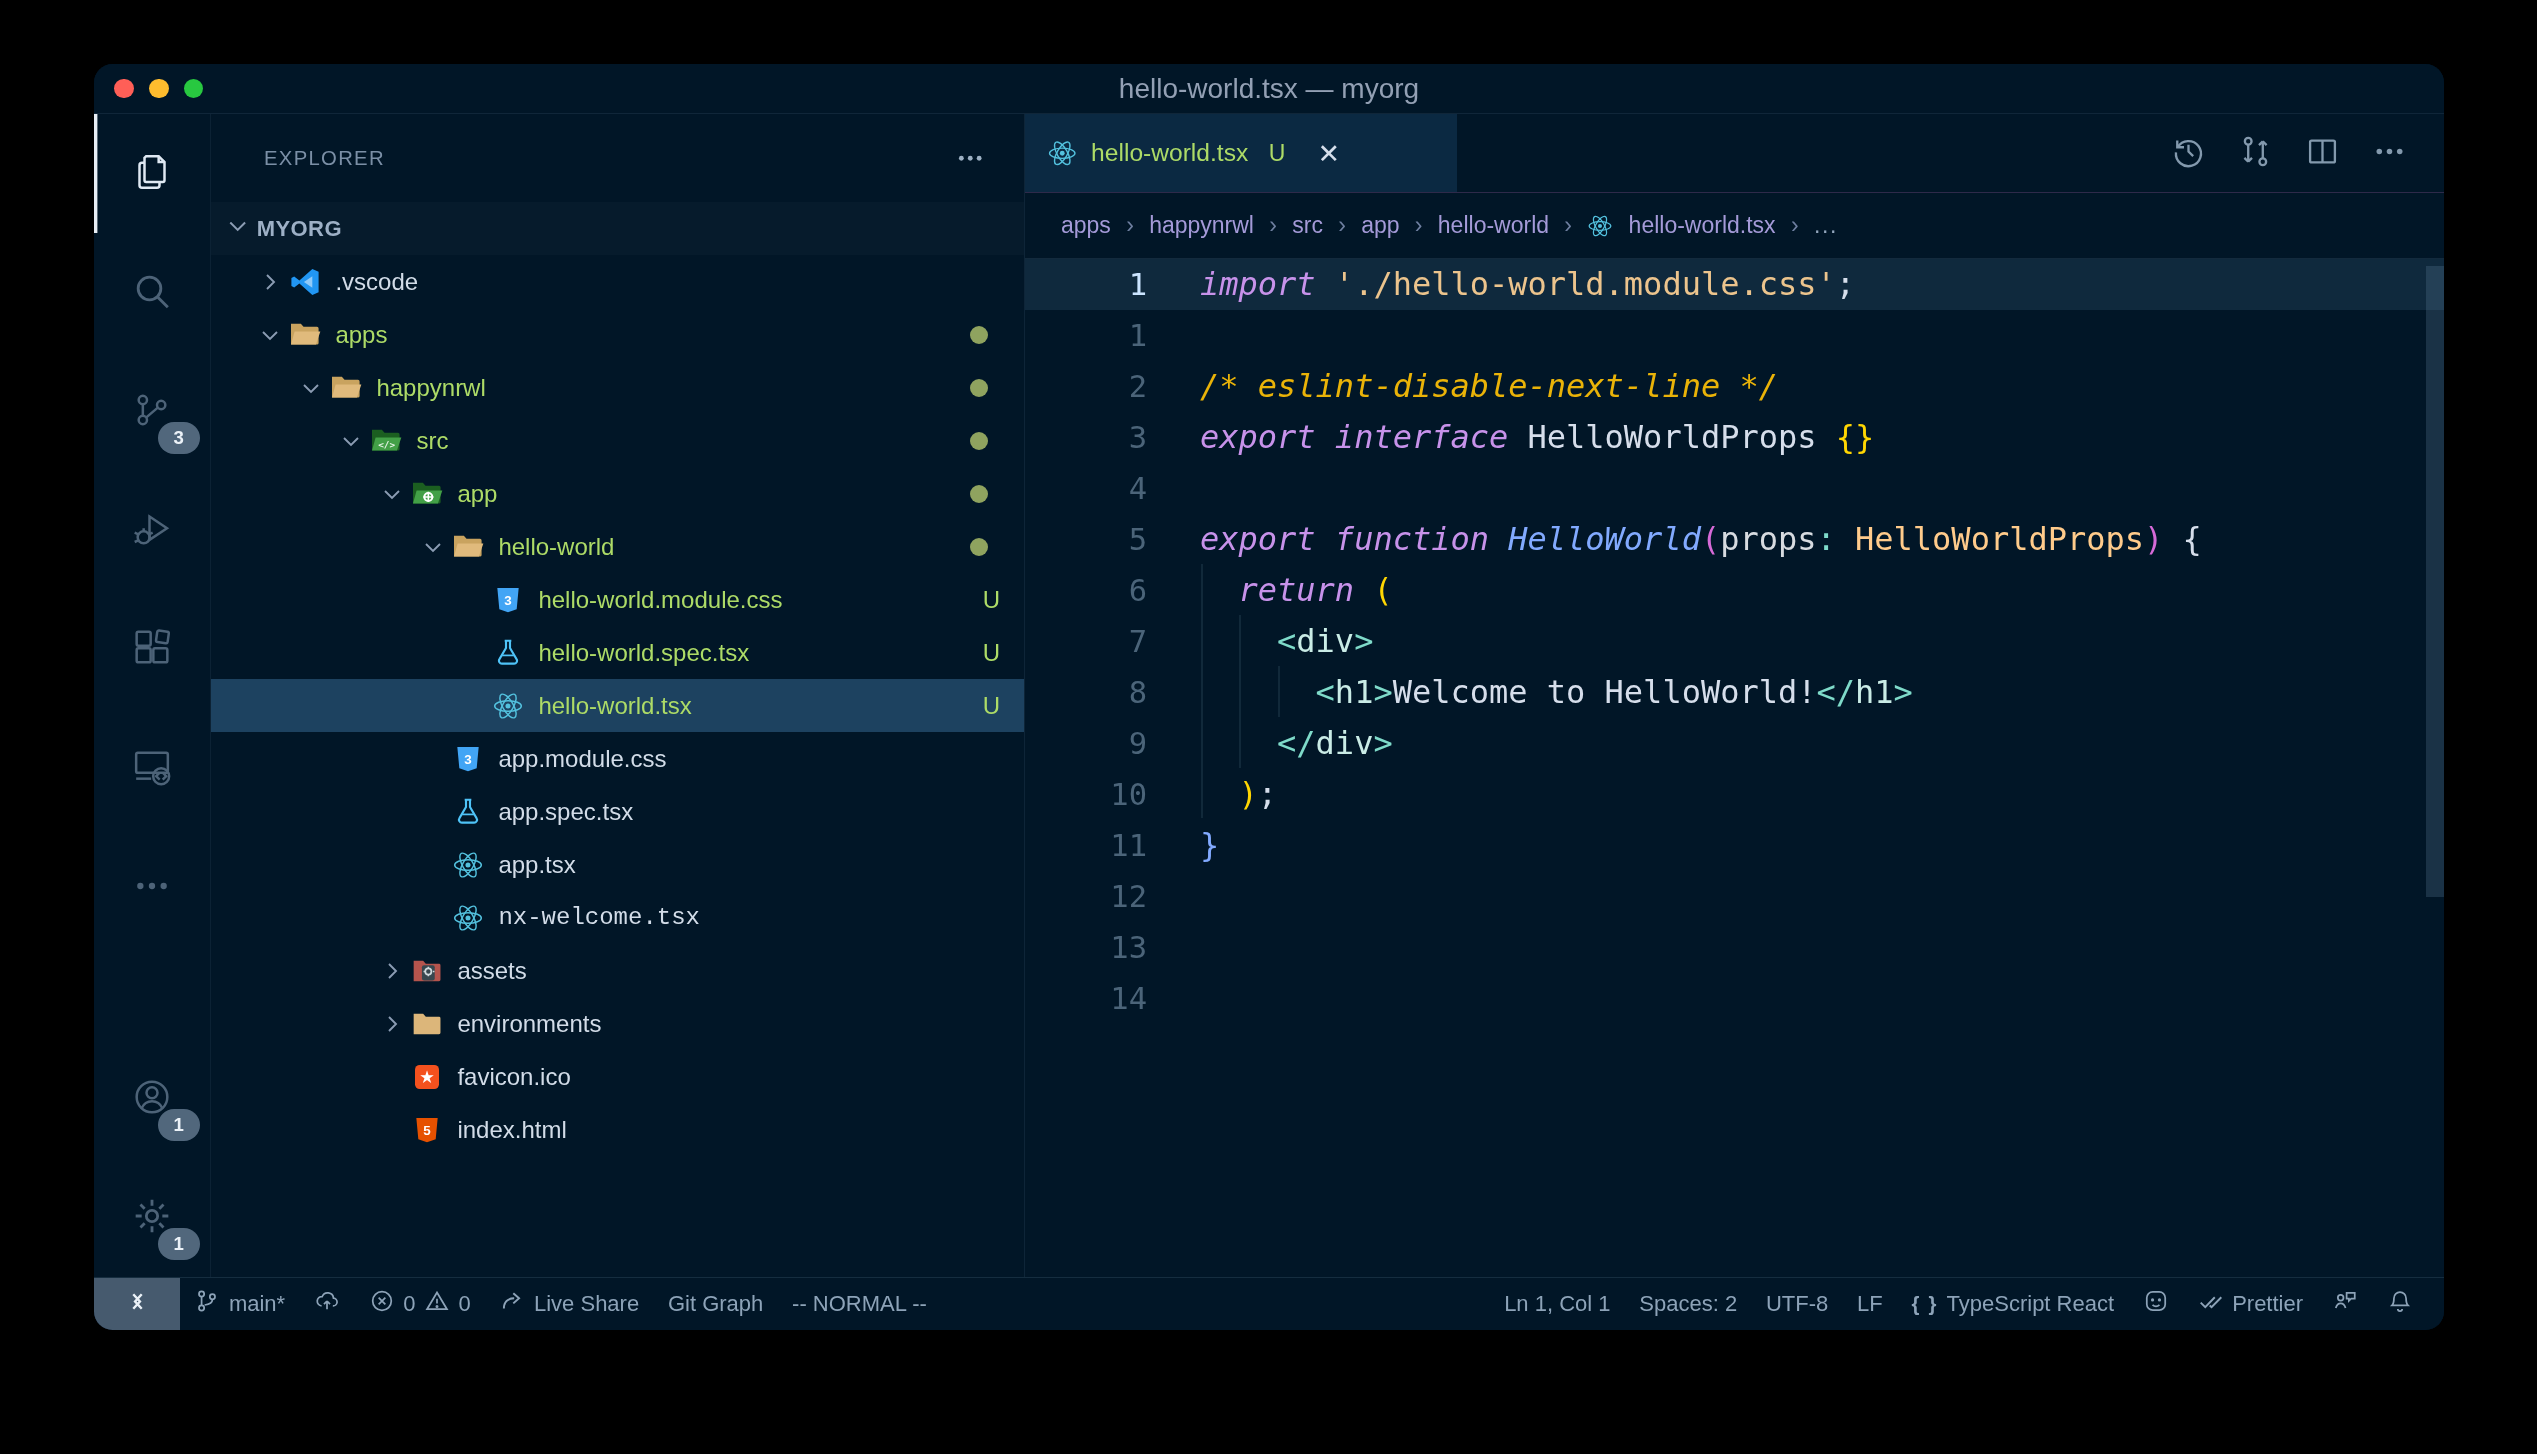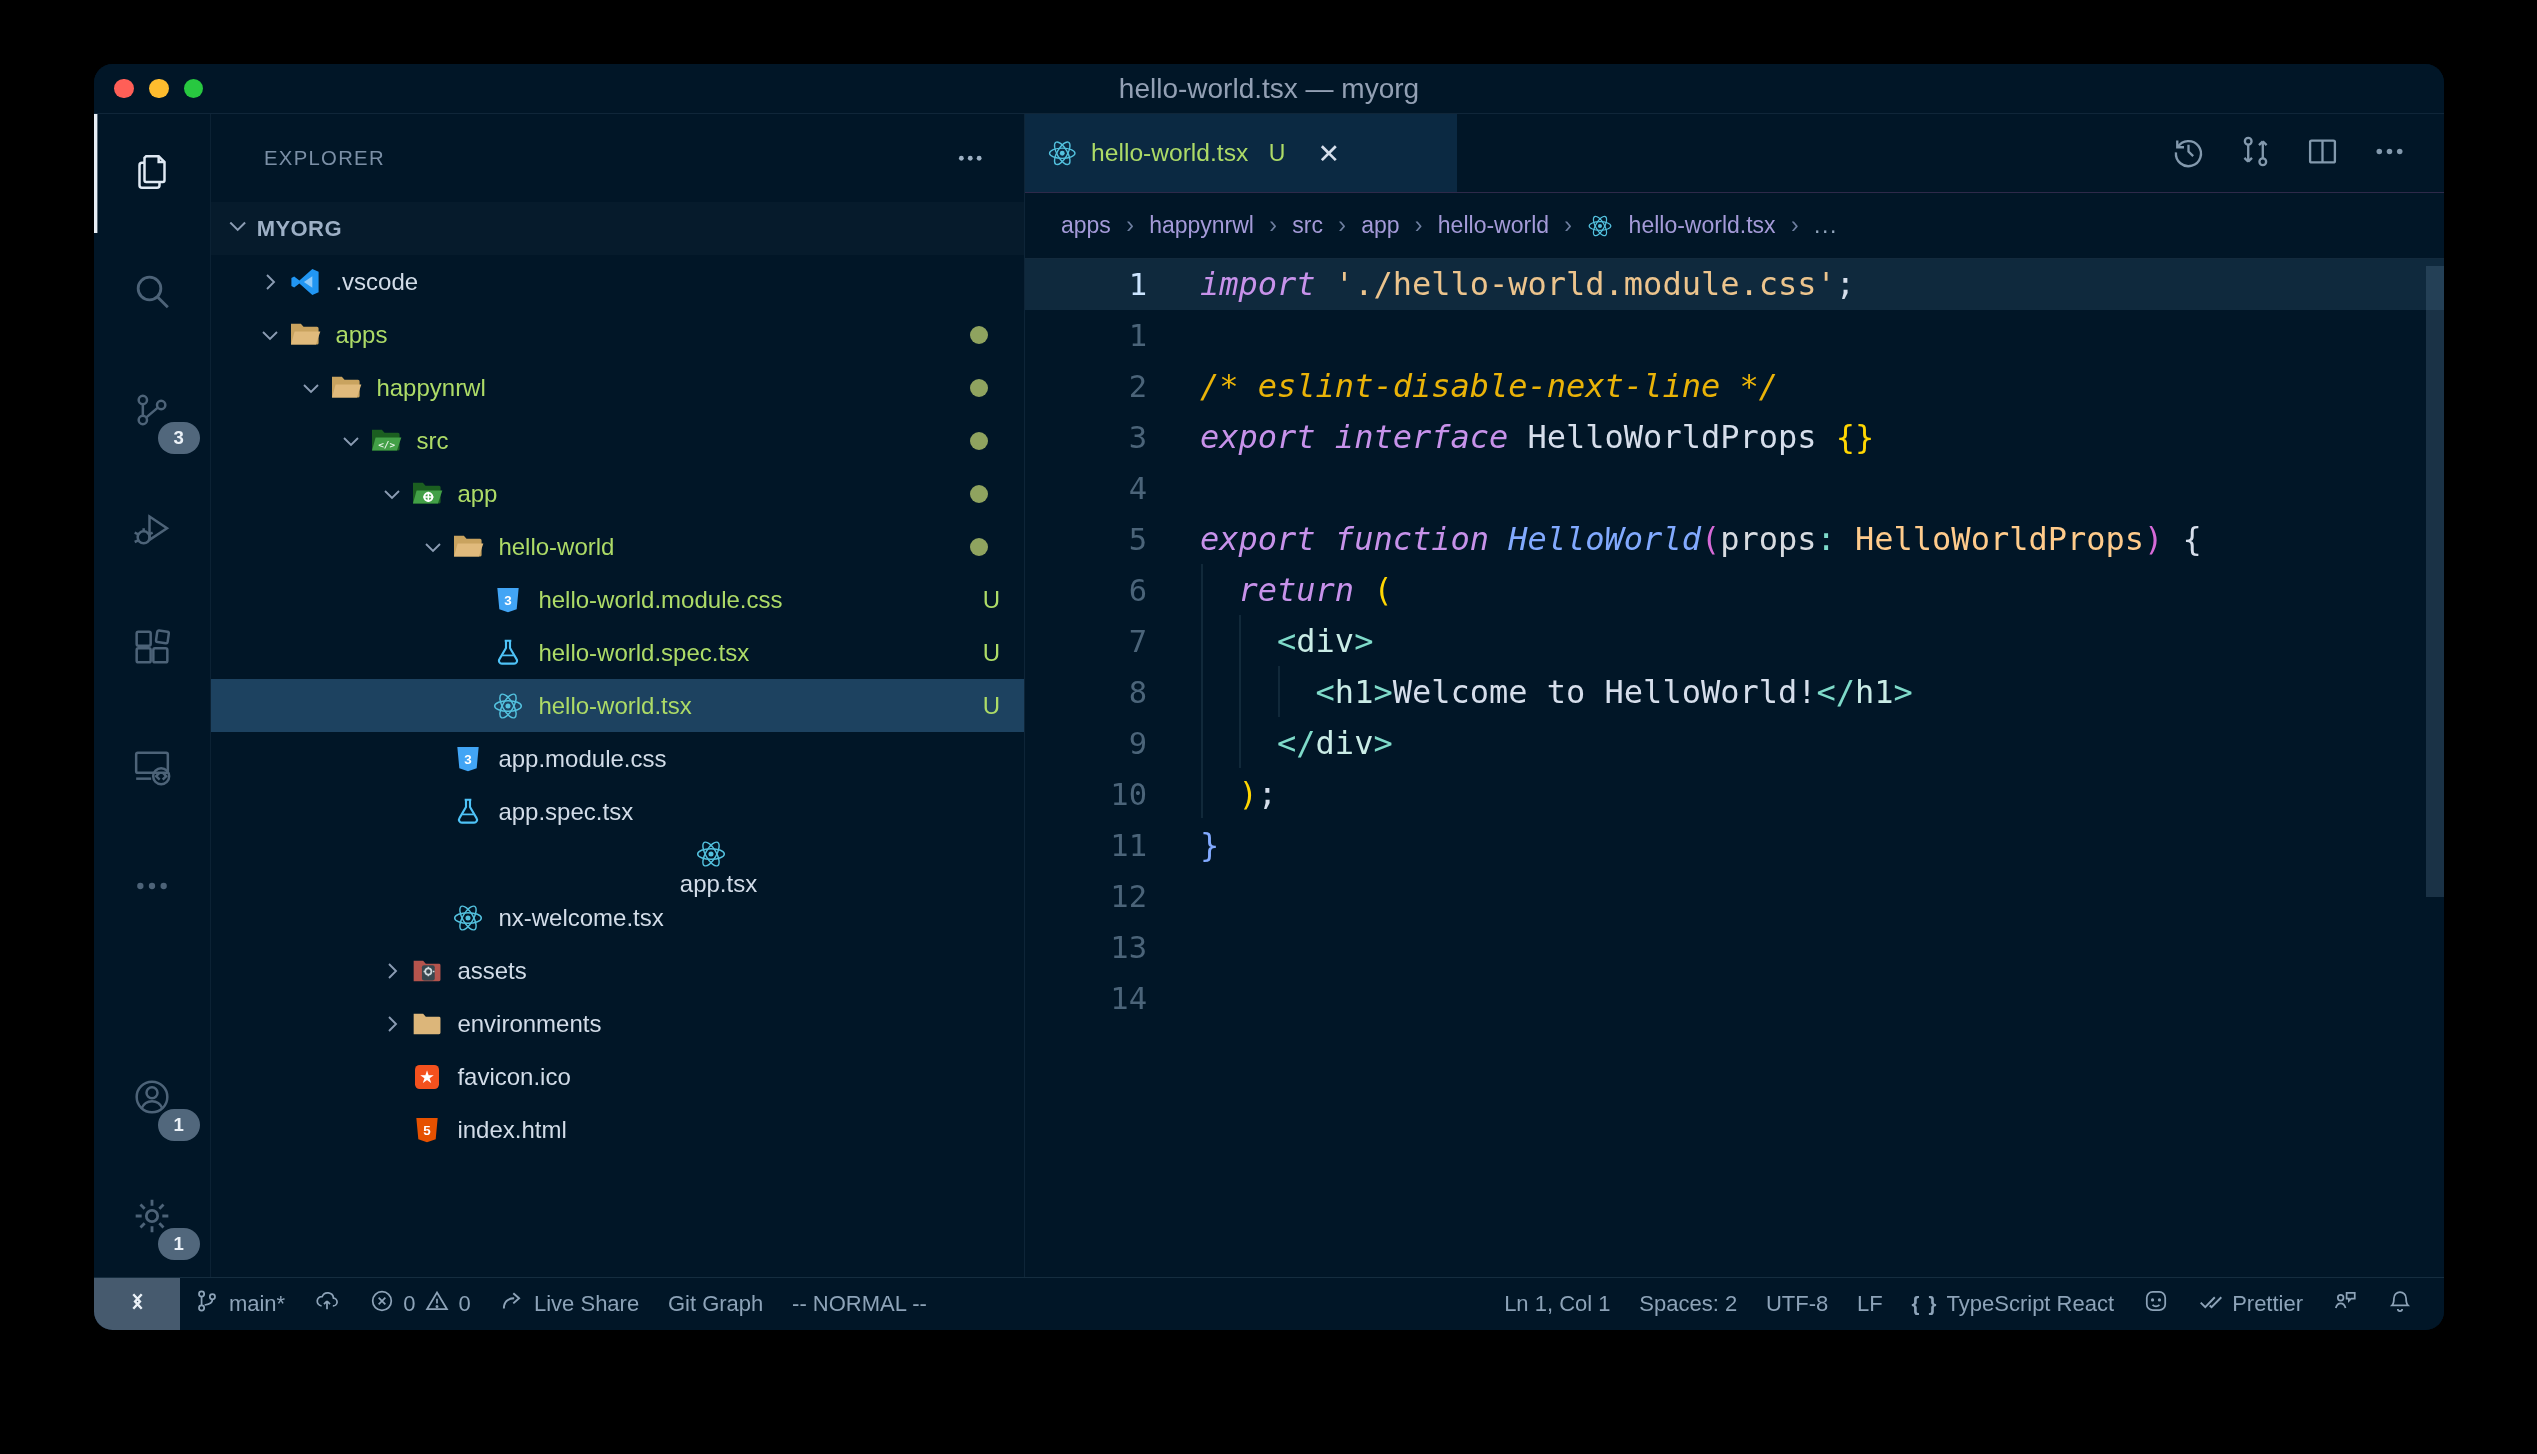--- a/index.html
+++ b/index.html
@@ -319,33 +319,33 @@
             <div class="tree-row" style="padding-left: 202px;">
               <span class="tree-chevron"></span>
               <span class="tree-icon">
                 <svg viewBox="0 0 24 24" fill="none" stroke="#4fc3f7" stroke-width="1.6">
                   <path d="M9.5 2.8h5M10.5 2.8v5.4L5.6 16.6a2.2 2.2 0 0 0 2 3.4h8.8a2.2 2.2 0 0 0 2-3.4L13.5 8.2V2.8"></path>
                   <path d="M7.6 13.8h8.8" stroke-width="1.3"></path>
                 </svg>
               </span>
               <span class="tree-label">app.spec.tsx</span>
             </div>
-            <div class="tree-row" style="padding-left: 202px; flex-direction: column;">
+            <div class="tree-row" style="padding-left: 202px;">
               <span class="tree-chevron"></span>
               <span class="tree-icon">
                 <svg viewBox="0 0 24 24" fill="none" stroke="#53c1de" stroke-width="1.1">
                   <ellipse cx="12" cy="12" rx="10" ry="4"></ellipse>
                   <ellipse cx="12" cy="12" rx="10" ry="4" transform="rotate(60 12 12)"></ellipse>
                   <ellipse cx="12" cy="12" rx="10" ry="4" transform="rotate(120 12 12)"></ellipse>
                   <circle cx="12" cy="12" r="1.9" fill="#53c1de" stroke="none"></circle>
                 </svg>
               </span>
               <span class="tree-label">app.tsx</span>
             </div>
-            <div class="tree-row" style="padding-left: 202px;">
+            <div class="tree-row" style="padding-left: 202px; font-family: Liberation Mono, monospace;">
               <span class="tree-chevron"></span>
               <span class="tree-icon">
                 <svg viewBox="0 0 24 24" fill="none" stroke="#53c1de" stroke-width="1.1">
                   <ellipse cx="12" cy="12" rx="10" ry="4"></ellipse>
                   <ellipse cx="12" cy="12" rx="10" ry="4" transform="rotate(60 12 12)"></ellipse>
                   <ellipse cx="12" cy="12" rx="10" ry="4" transform="rotate(120 12 12)"></ellipse>
                   <circle cx="12" cy="12" r="1.9" fill="#53c1de" stroke="none"></circle>
                 </svg>
               </span>
               <span class="tree-label">nx-welcome.tsx</span>

